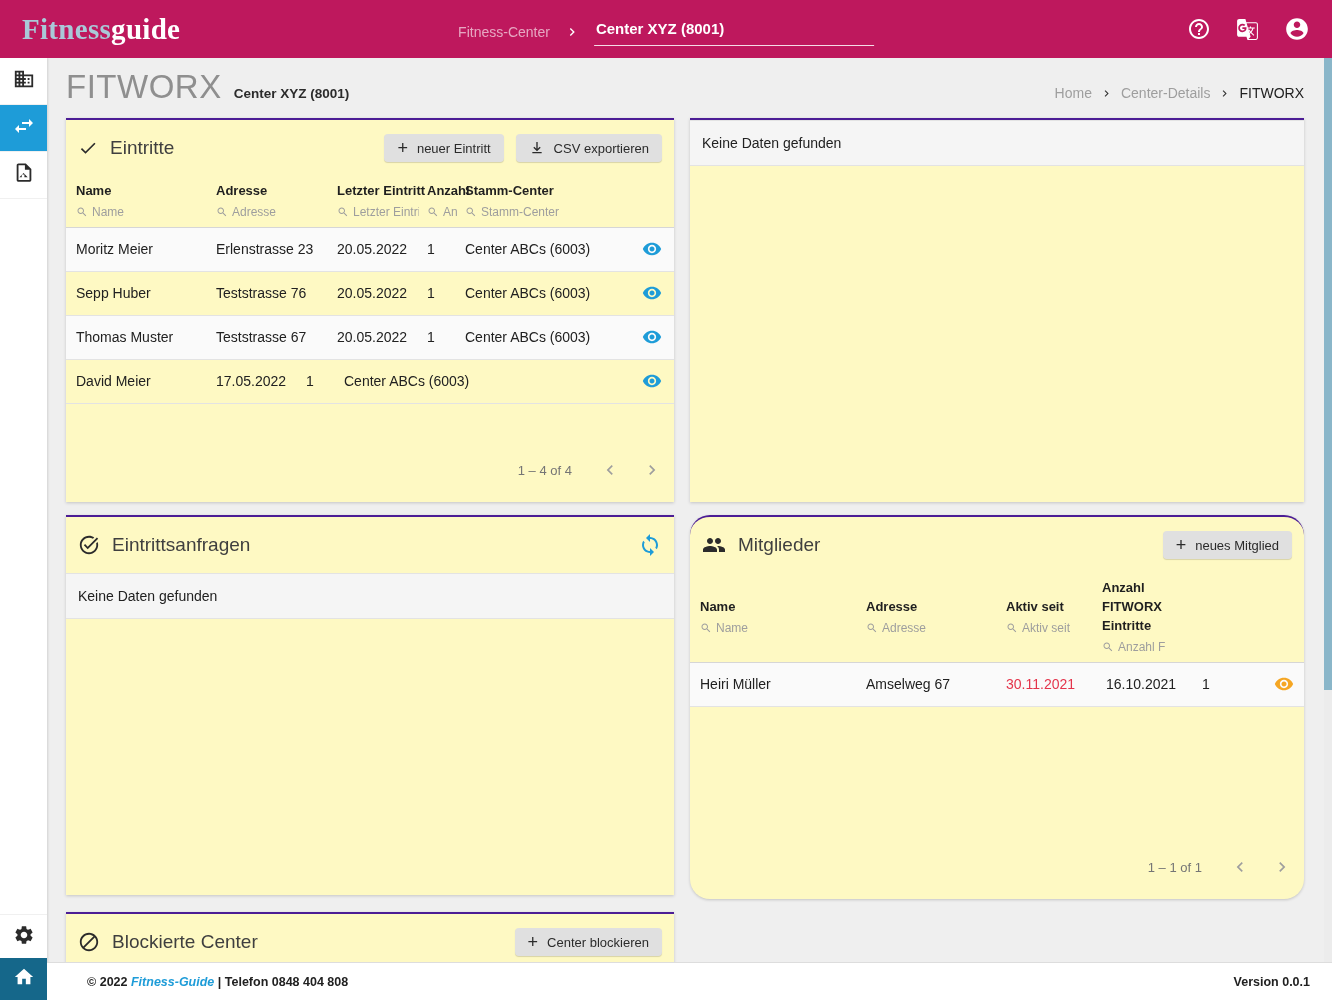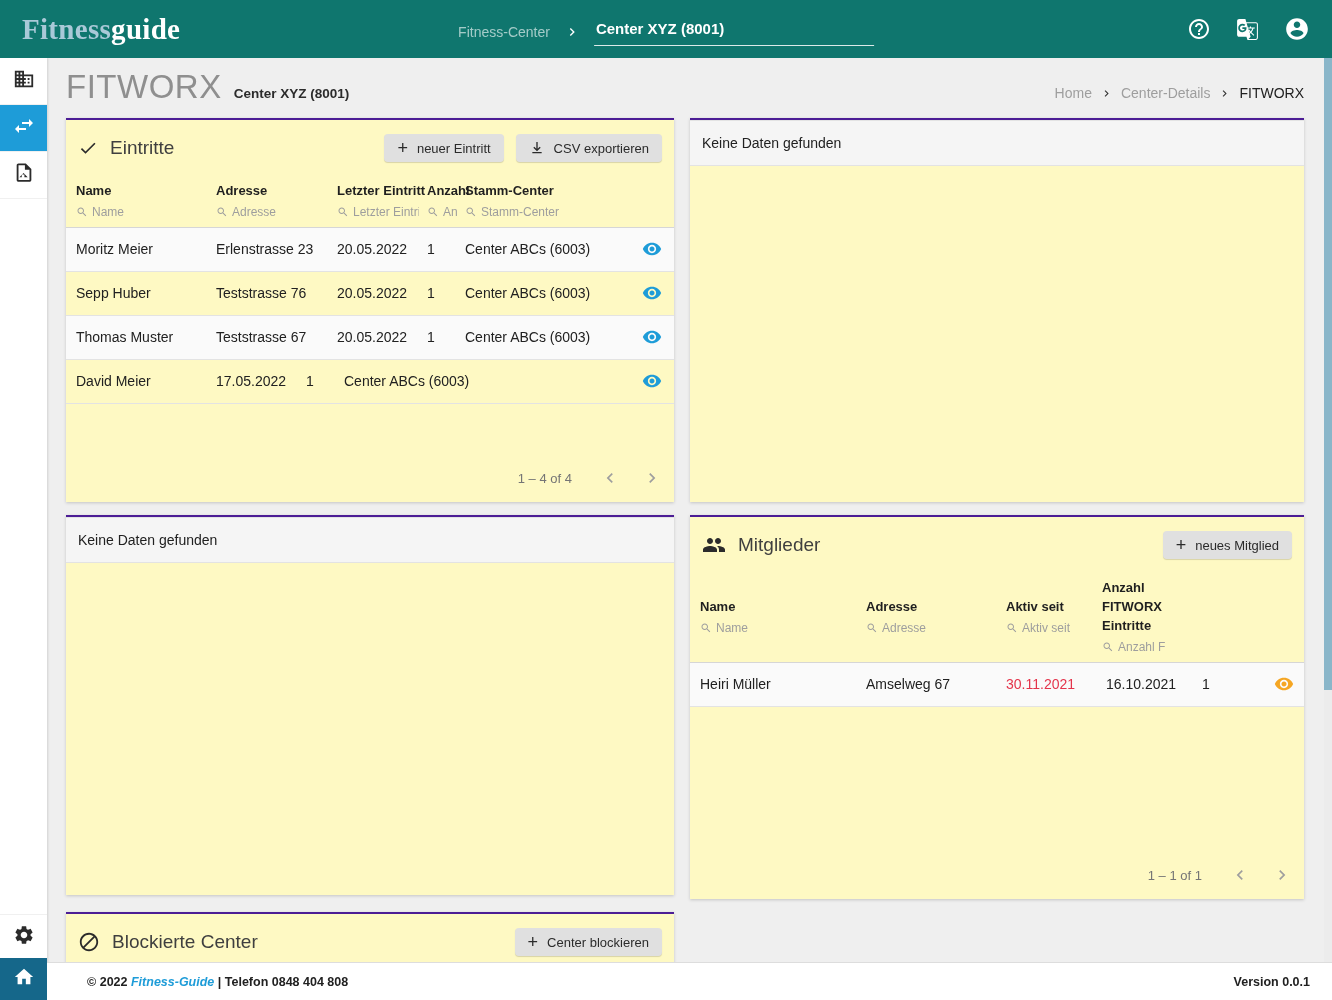--- a/index.html
+++ b/index.html
@@ -1,21 +1,21 @@
 <!DOCTYPE html>
 <html><head>
 <meta charset="utf-8">
 <style>
   * { margin:0; padding:0; box-sizing:border-box; }
   html,body { width:1332px; height:1000px; overflow:hidden; background:#EFEFEF;
     font-family:"Liberation Sans","DejaVu Sans",sans-serif; color:#212121; }
 
   
   .app-header { position:absolute; left:0; top:0; width:1332px; height:58px;
-    background:#0f766e; display:flex; align-items:center; padding:0 22px; z-index:30;gap:20px; }
+    background:#be185d; display:flex; align-items:center; padding:0 22px; z-index:30;gap:20px; }
   .logo { font-family:"Liberation Serif","DejaVu Serif",serif; font-weight:700;
     font-size:29px; letter-spacing:.3px; cursor:pointer; }
   .logo .lt { color:#A9C9D8; }
   .logo .st { color:#FFFFFF; }
   .hdr-nav { position:absolute; left:50%; transform:translateX(-50%); top:0; height:63px;
     display:flex; align-items:center; gap:14px; }
   .hdr-nav .parent { color:rgba(255,255,255,.62); font-size:14px; cursor:pointer; }
   .hdr-nav .chev { display:flex; color:#fff; }
   .hdr-current { min-width:280px; border-bottom:1px solid rgba(255,255,255,.85);
     padding:2px 2px 7px 2px; cursor:pointer; }
@@ -98,29 +98,29 @@
   .m-anz{width:72px;} .m-act{flex:1; display:flex; justify-content:flex-end; padding-right:8px;}
   .thead .m-name, .row .m-name { padding-left:10px; }
   .expired { color:#E4344B; }
 
   .eye { background:none; border:none; cursor:pointer; display:flex; color:#1E9CD8; padding:2px; }
   .eye.warn { color:#F5A623; }
 
   .empty-row { background:#F5F5F5; border-top:1px solid #e3e3e3; border-bottom:1px solid #e3e3e3;
     padding:14px 12px; font-size:14px; color:#212121; }
 
-  .paginator { position:absolute; right:10px; bottom:12px; display:flex; align-items:center;
+  .paginator { position:absolute; right:10px; bottom:20px; display:flex; align-items:center;
     gap:26px; color:#757575; font-size:13px; }
   .pg-btn { background:none; border:none; color:#9E9E9E; cursor:pointer; display:flex; padding:2px; }
 
   
   .h-eintritte { height:384px; }
   .h-aktiv { height:384px; }
   .h-eintrittsanf { height:380px; }
-  .h-mitglieder { height:384px; }
+  .h-mitglieder { height:384px;border-radius:20px; }
   .h-block { height:120px; }
 </style>
 </head>
 <body>
 
 <header class="app-header">
   <div class="logo">
     <span class="lt">Fitness</span><span class="st">guide</span>
   </div>
   <div class="hdr-nav">
@@ -376,20 +376,33 @@
             </button>
         </span>
       </div>
     </section>
 
     <section class="card h-aktiv">
       <div class="empty-row">Keine Daten gefunden</div>
     </section>
 
     <section class="card h-eintrittsanf">
+      <div class="card-head">
+        <span class="card-ico">
+          <svg width="22" height="22" viewBox="0 0 24 24" fill="currentColor">
+              <path d="M22 5.18L10.59 16.6l-4.24-4.24 1.41-1.41 2.83 2.83 10-10L22 5.18zm-2.21 5.04c.13.57.21 1.17.21 1.78 0 4.42-3.58 8-8 8s-8-3.58-8-8 3.58-8 8-8c1.58 0 3.04.46 4.28 1.25l1.44-1.44C16.1 2.67 14.13 2 12 2 6.48 2 2 6.48 2 12s4.48 10 10 10 10-4.48 10-10c0-1.19-.22-2.33-.6-3.39l-1.61 1.61z"></path>
+            </svg>
+        </span>
+        <span class="card-ttl">Eintrittsanfragen</span>
+        <button class="refresh-btn">
+          <svg width="24" height="24" viewBox="0 0 24 24" fill="currentColor">
+              <path d="M12 4V1L8 5l4 4V6c3.31 0 6 2.69 6 6 0 1.01-.25 1.97-.7 2.8l1.46 1.46C19.54 15.03 20 13.57 20 12c0-4.42-3.58-8-8-8zm0 14c-3.31 0-6-2.69-6-6 0-1.01.25-1.97.7-2.8L5.24 7.74C4.46 8.97 4 10.43 4 12c0 4.42 3.58 8 8 8v3l4-4-4-4v3z"></path>
+            </svg>
+        </button>
+      </div>
       <div class="empty-row">Keine Daten gefunden</div>
     </section>
 
     <section class="card h-mitglieder">
       <div class="card-head">
         <span class="card-ico">
           <svg width="24" height="24" viewBox="0 0 24 24" fill="currentColor">
               <path d="M16 11c1.66 0 2.99-1.34 2.99-3S17.66 5 16 5c-1.66 0-3 1.34-3 3s1.34 3 3 3zm-8 0c1.66 0 2.99-1.34 2.99-3S9.66 5 8 5C6.34 5 5 6.34 5 8s1.34 3 3 3zm0 2c-2.33 0-7 1.17-7 3.5V19h14v-2.5c0-2.33-4.67-3.5-7-3.5zm8 0c-.29 0-.62.02-.97.05 1.16.84 1.97 1.97 1.97 3.45V19h6v-2.5c0-2.33-4.67-3.5-7-3.5z"></path>
             </svg>
         </span>

